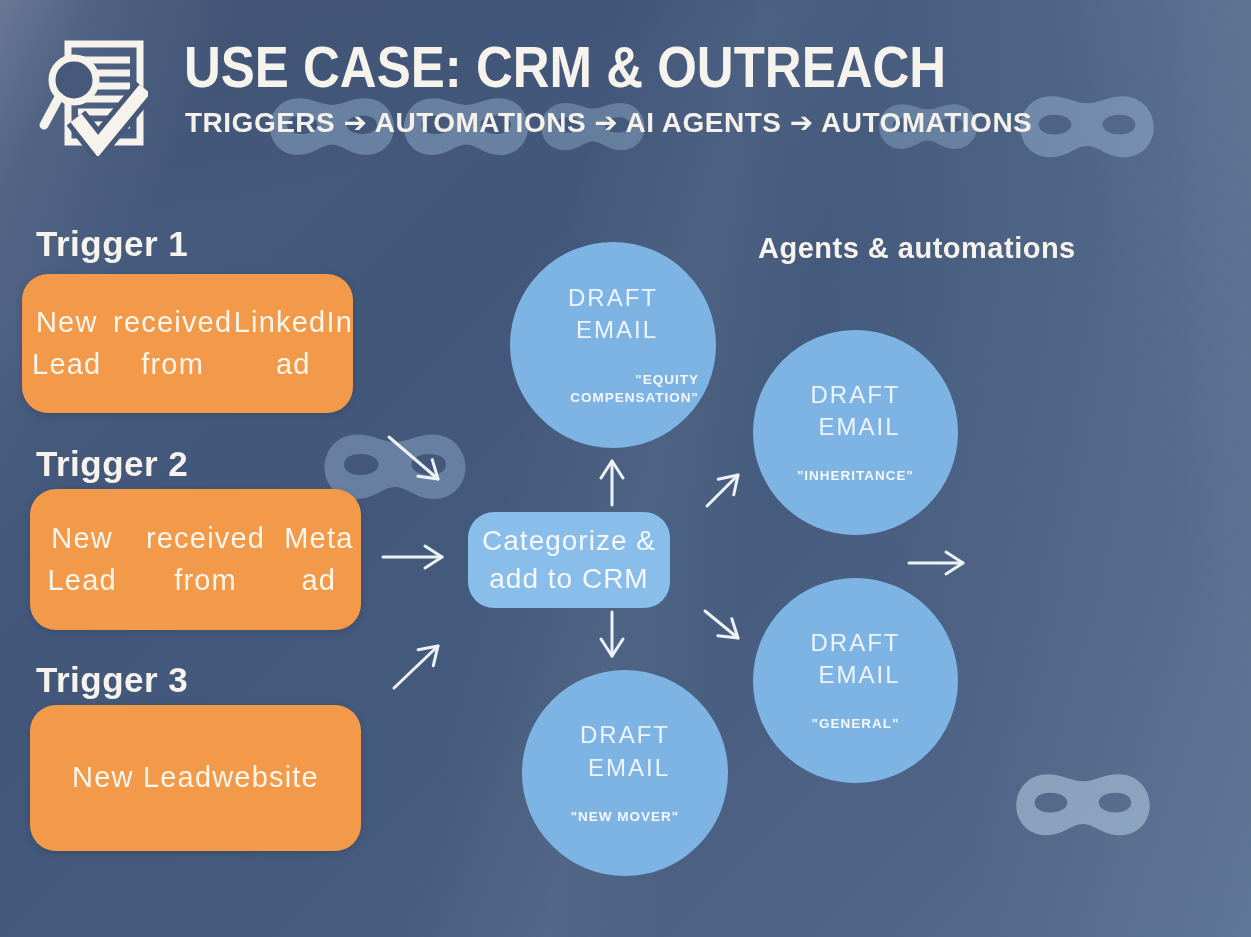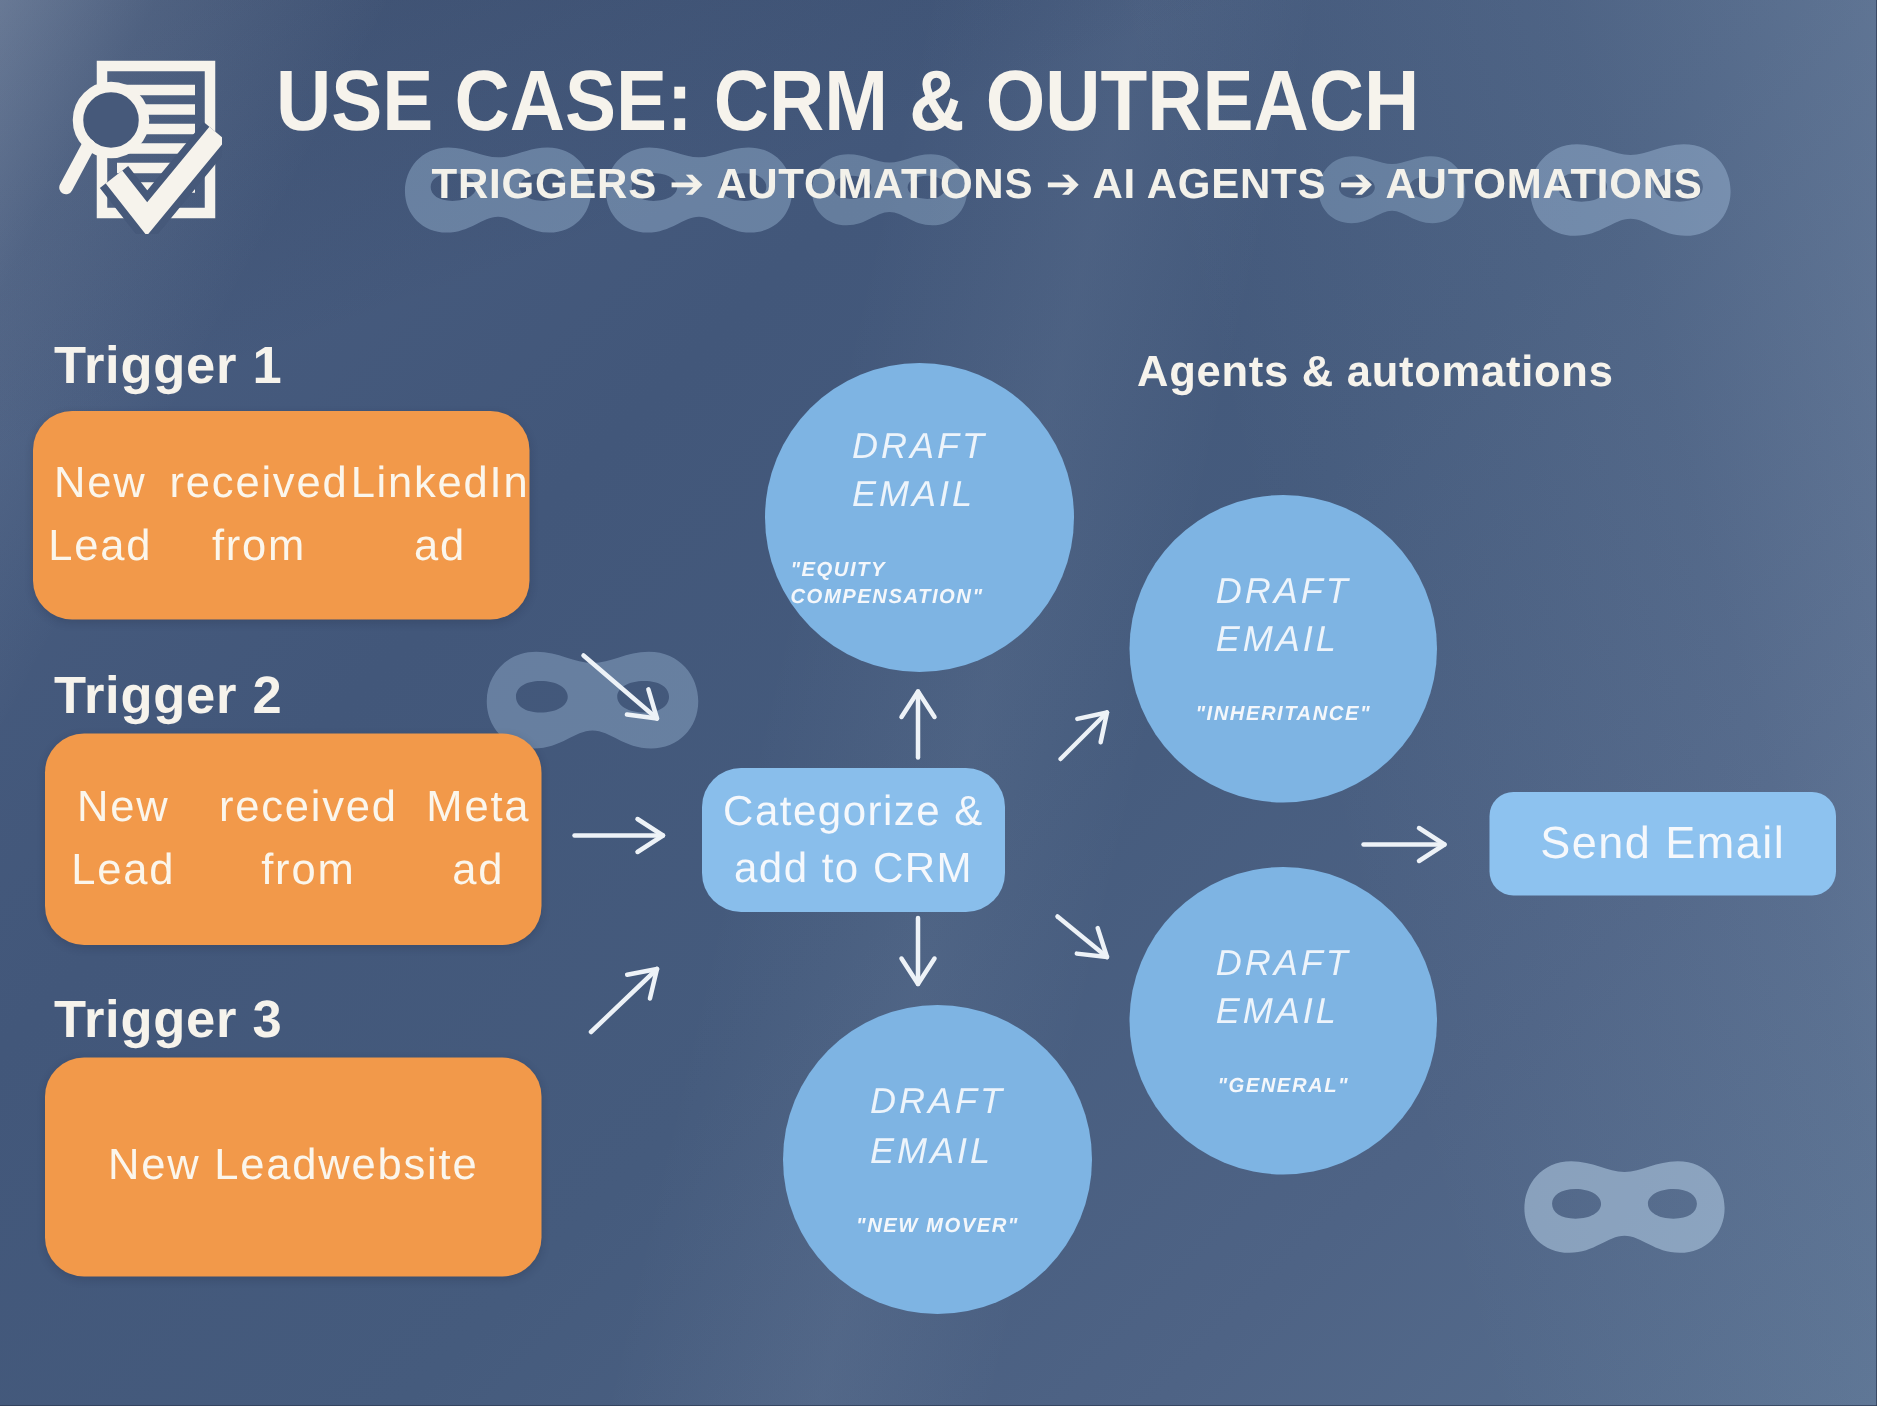--- a/index.html
+++ b/index.html
@@ -23,37 +23,36 @@
 
   .title{
     left:184px;top:34px;width:900px;
     font-size:51px;font-weight:bold;letter-spacing:0px;
     transform:scaleY(1.12);transform-origin:top left;
     color:#F6F3EC;white-space:nowrap;
   }
   .subtitle{
     left:185px;top:106px;width:950px;
     font-size:28px;font-weight:bold;letter-spacing:0.5px;
-    color:#F3F1EA;white-space:nowrap;text-align:right;
+    color:#F3F1EA;white-space:nowrap;
   }
   .trigger-label{
     font-size:35px;font-weight:bold;letter-spacing:0.5px;color:#F6F3EC;
   }
   .trigger-box{
     width:331px;background:#F2994A;border-radius:26px;
     display:flex;flex-direction:row;justify-content:center;align-items:center;
     text-align:center;color:#FBF6EC;
     font-size:29px;font-weight:400;letter-spacing:1.2px;line-height:1.42;
     box-shadow:0 2px 6px rgba(20,30,50,0.18);
   }
   .circle{
     border-radius:50%;background:#7EB4E3;
     display:flex;flex-direction:column;justify-content:center;align-items:center;
-    text-align:left;
-    font-style:italic;
+    text-align:right;
   }
   .circle .c-title{
     font-size:24px;font-weight:400;letter-spacing:2px;line-height:1.35;
     color:#EDF4FB;
   }
   .circle .c-tag{
     margin-top:24px;max-width:172px;
     font-size:13.5px;font-weight:bold;letter-spacing:1px;line-height:1.4;
     color:#F4F7FB;
   }
@@ -197,23 +196,20 @@
     <div class="c-title">
       <div>DRAFT</div>
       <div>EMAIL</div>
     </div>
     <div class="c-tag">"NEW MOVER"</div>
   </div>
 
   <div class="abs process-box">
     <div>Categorize &amp;</div>
     <div>add to CRM</div>
-  </div>
-  <div class="abs send-box">
-    <span>Send Email</span>
   </div>
 
   <svg id="arrows" width="1251" height="937">
     <defs>
       <marker id="ah" markerUnits="userSpaceOnUse" markerWidth="30" markerHeight="30" refX="21" refY="15" orient="auto">
         <path d="M4,4 L21,15 L4,26" fill="none" stroke="#EDF2F7" stroke-width="3" stroke-linecap="round" stroke-linejoin="round"></path>
       </marker>
     </defs>
     <g stroke="#EDF2F7" stroke-width="3" stroke-linecap="round" fill="none">
       <line x1="389" y1="437" x2="438" y2="479" marker-end="url(#ah)"></line>

